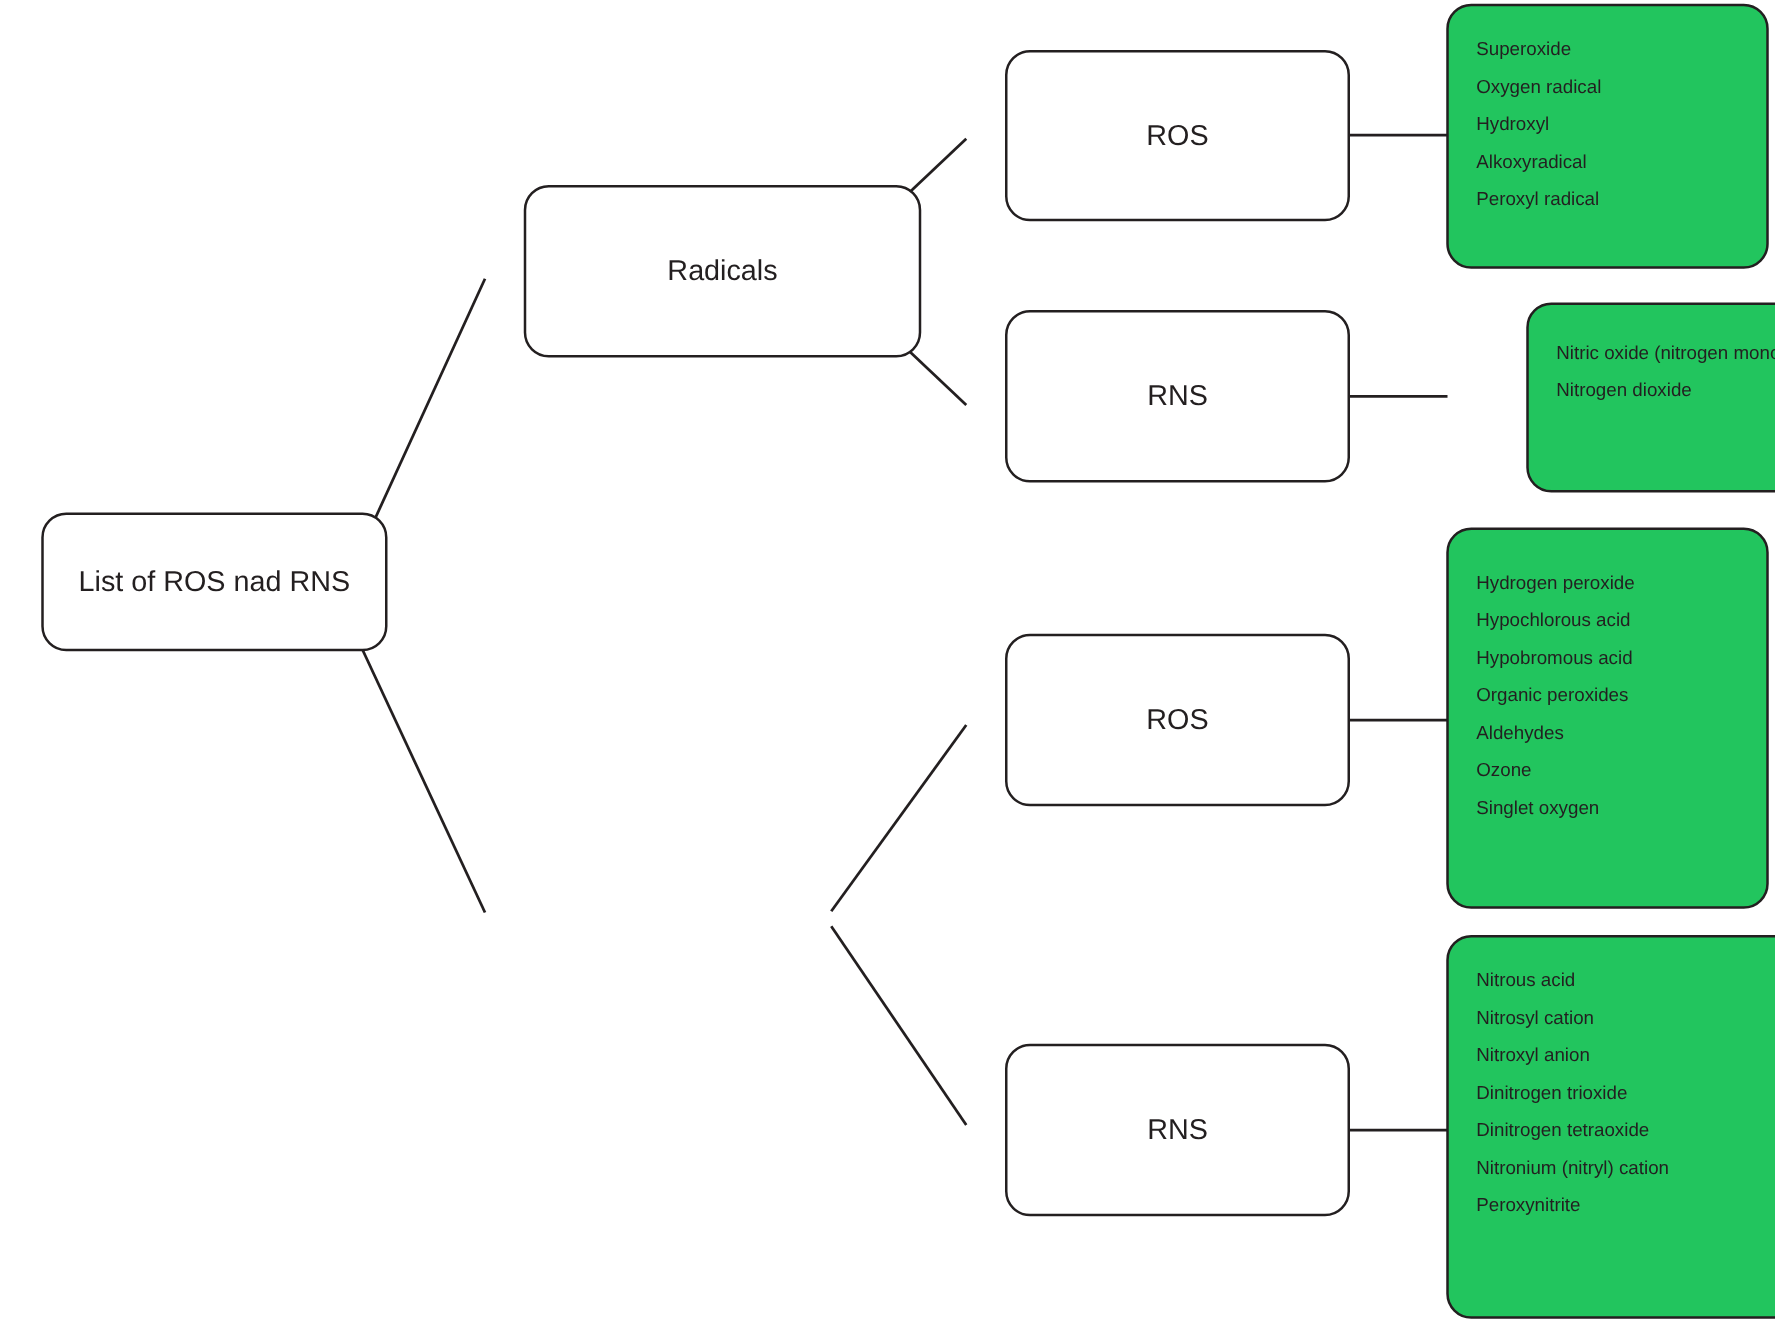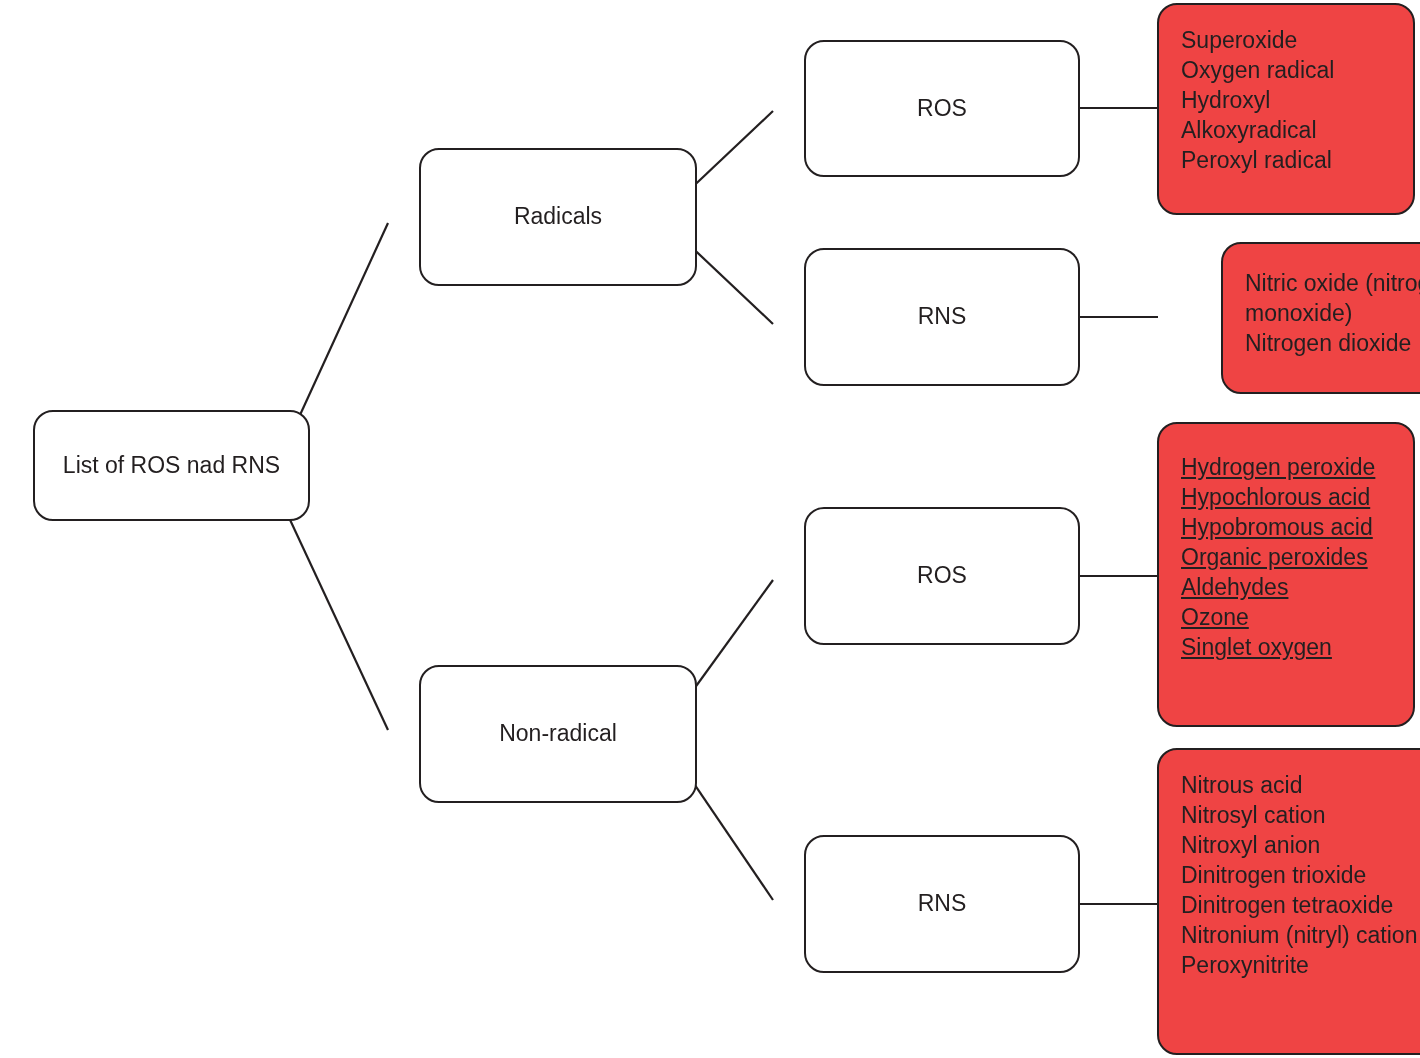--- a/index.html
+++ b/index.html
@@ -38,40 +38,40 @@
     justify-content: center;
     font-size: 23px;
     line-height: 1.2;
     margin-left: 32px;
   }
   .leaf {
     position: absolute;
     box-sizing: border-box;
     border: 2.5px solid #231f20;
     border-radius: 20px;
-    background: #ef4444;
-    font-size: 23px;
+    background: #22c55e;
+    font-size: 15px;
     line-height: 30px;
   }
   .leaf-text {
     white-space: pre-line;
     padding: 0 4px 0 22px;
   }
   
   #node-root        { left: 1px;    top: 410px; width: 277px; height: 111px; }
-  #node-radicals    { left: 387px;  top: 148px; width: 278px; height: 138px; }
+  #node-radicals    { left: 387px;  top: 148px; width: 318px; height: 138px; }
   #node-nonradical  { left: 387px;  top: 665px; width: 278px; height: 138px; }
   #node-radicals-ros    { left: 772px; top: 40px;  width: 276px; height: 137px; }
   #node-radicals-rns    { left: 772px; top: 248px; width: 276px; height: 138px; }
   #node-nonradical-ros  { left: 772px; top: 507px; width: 276px; height: 138px; }
   #node-nonradical-rns  { left: 772px; top: 835px; width: 276px; height: 138px; }
   
   #leaf-radicals-ros    { left: 1157px; top: 3px;   width: 258px; height: 212px; padding-top: 20px; }
   #leaf-radicals-rns    { left: 1221px; top: 242px; width: 258px; height: 152px; padding-top: 24px; }
-  #leaf-nonradical-ros  { left: 1157px; top: 422px; width: 258px; height: 305px; padding-top: 28px; text-decoration: underline; }
+  #leaf-nonradical-ros  { left: 1157px; top: 422px; width: 258px; height: 305px; padding-top: 28px; }
   #leaf-nonradical-rns  { left: 1157px; top: 748px; width: 297px; height: 307px; padding-top: 20px; }
 </style>
 </head>
 <body>
 
 <div id="canvas">
 
   <svg id="connector-layer" viewBox="0 0 1420 1058" xmlns="http://www.w3.org/2000/svg">
 
     <line x1="278" y1="463" x2="388" y2="223"></line>
@@ -88,23 +88,20 @@
     <line x1="1047" y1="576" x2="1158" y2="576"></line>
     <line x1="1047" y1="904" x2="1158" y2="904"></line>
   </svg>
 
   <div class="node" id="node-root">
     <span>List of ROS nad RNS</span>
   </div>
 
   <div class="node" id="node-radicals">
     <span>Radicals</span>
-  </div>
-  <div class="node" id="node-nonradical">
-    <span>Non-radical</span>
   </div>
 
   <div class="node" id="node-radicals-ros">
     <span>ROS</span>
   </div>
   <div class="node" id="node-radicals-rns">
     <span>RNS</span>
   </div>
   <div class="node" id="node-nonradical-ros">
     <span>ROS</span>

